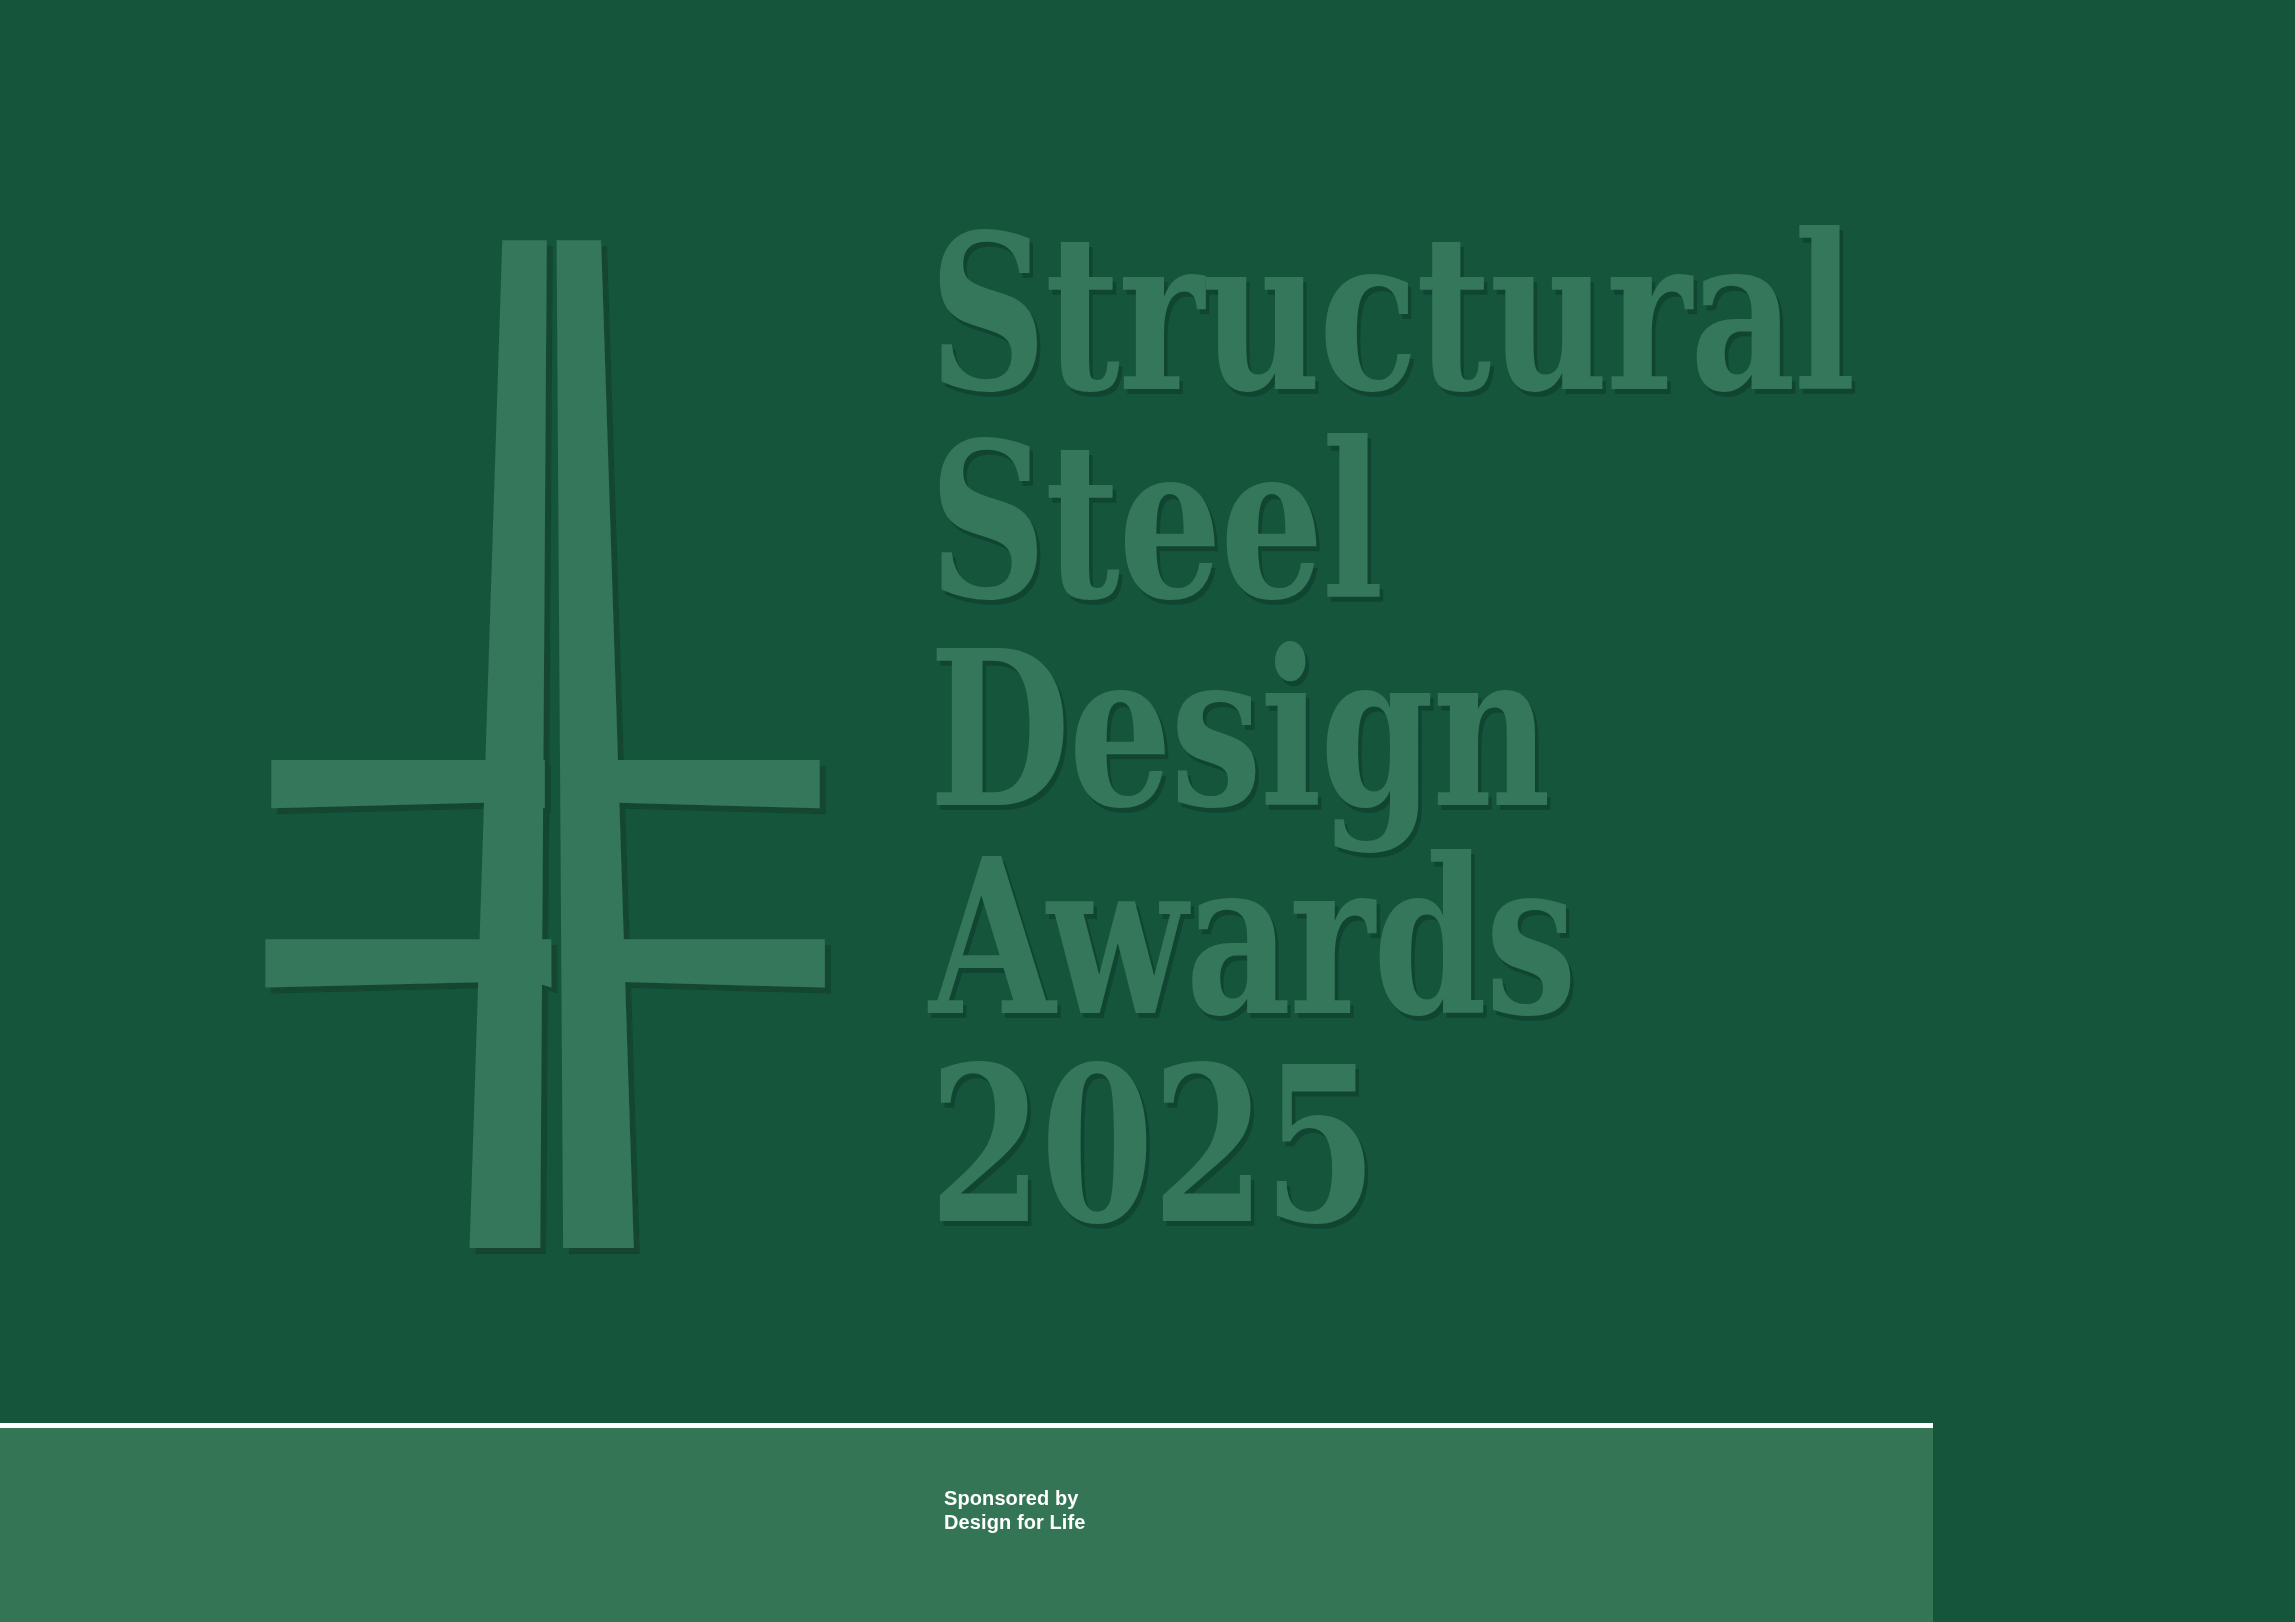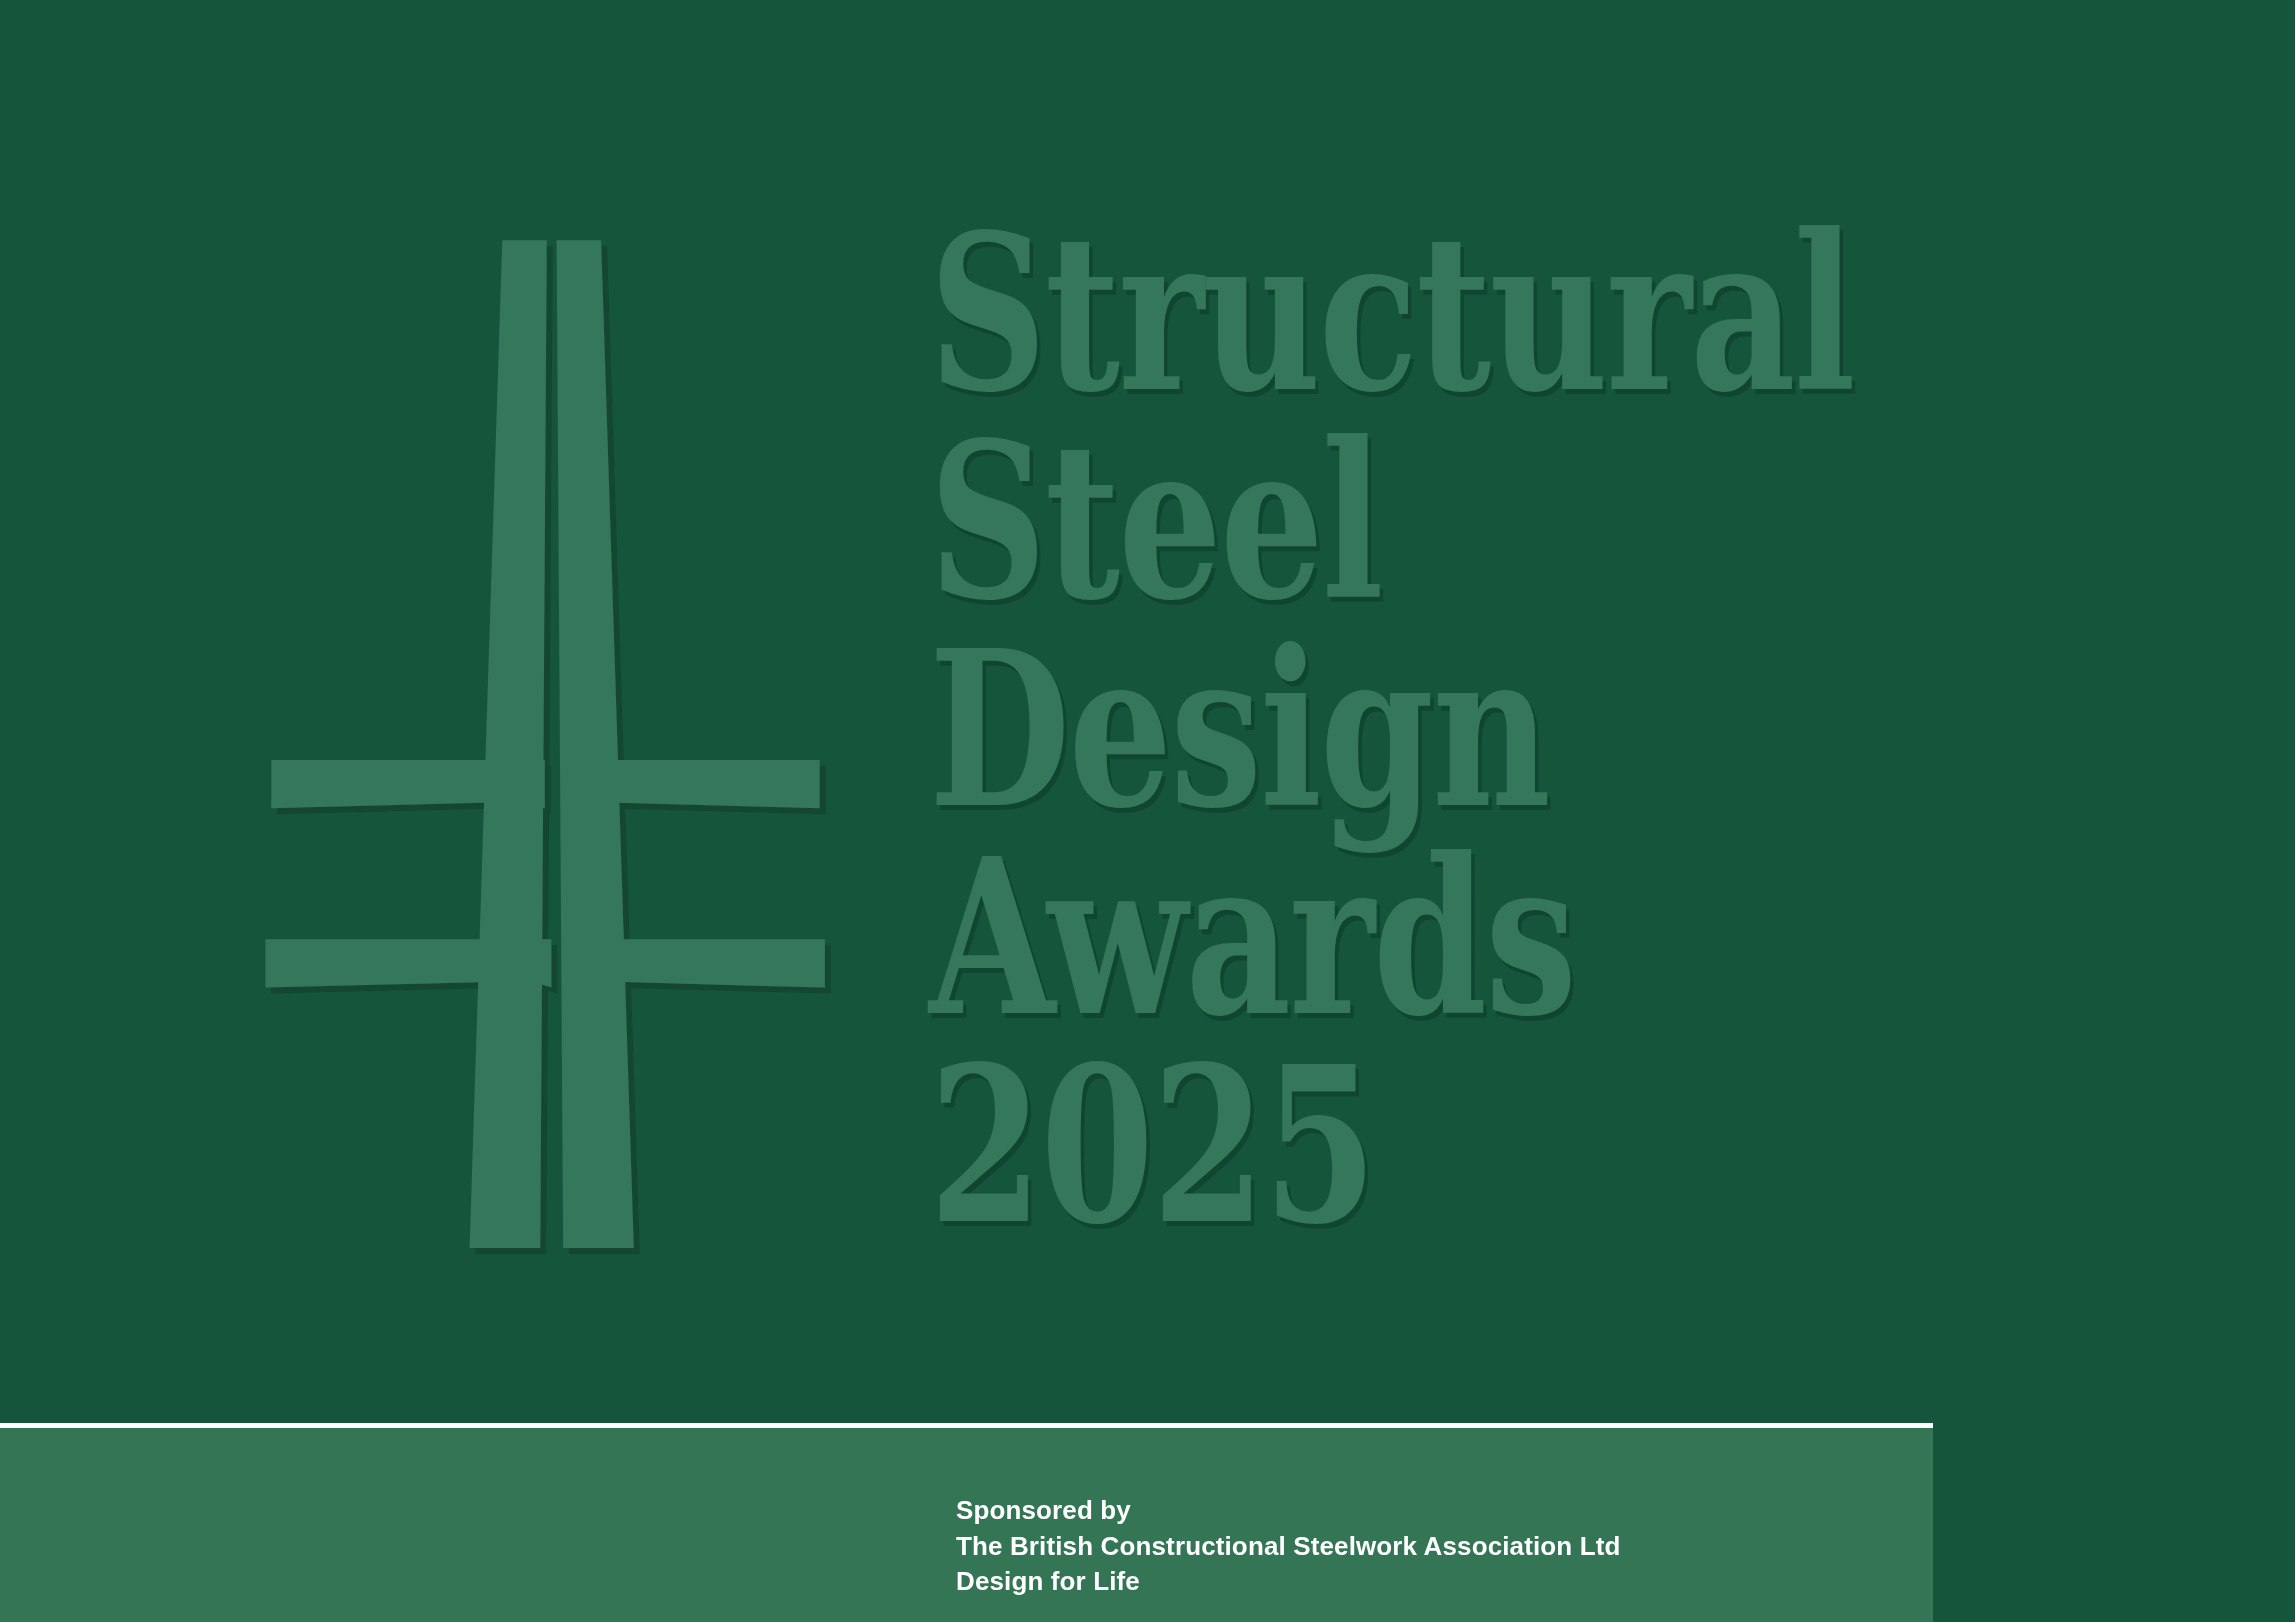--- a/index.html
+++ b/index.html
@@ -114,26 +114,26 @@
   
   #sponsor-block {
     position: absolute;
     left: 944px;
     top: 1487px;
     width: 1047px;
   }
   .sponsor-line {
     font-family: "Liberation Sans", sans-serif;
     font-weight: 700;
-    font-size: 26px;
+    font-size: 20px;
     line-height: 23.6px;
     color: #FFFFFF;
     letter-spacing: 0.005em;
     white-space: nowrap;
-    margin: 12px;
+    margin: 0;
     padding: 0;
   }
 </style>
 </head>
 <body>
 
 <div id="poster">
 
   <div id="main-panel"></div>
 
@@ -174,18 +174,17 @@
     <div class="title-line" id="line-awards">Awards</div>
     <div class="title-line" id="line-year">2025</div>
   </div>
 
   <div id="divider"></div>
 
   <div id="footer-band"></div>
 
   <div id="sponsor-block">
     <div class="sponsor-line">Sponsored by</div>
-    <div class="sponsor-line">The British Constructional Steelwork Association Ltd</div>
     <div class="sponsor-line">Design for Life</div>
   </div>
 
 </div>
 
 
 </body></html>

